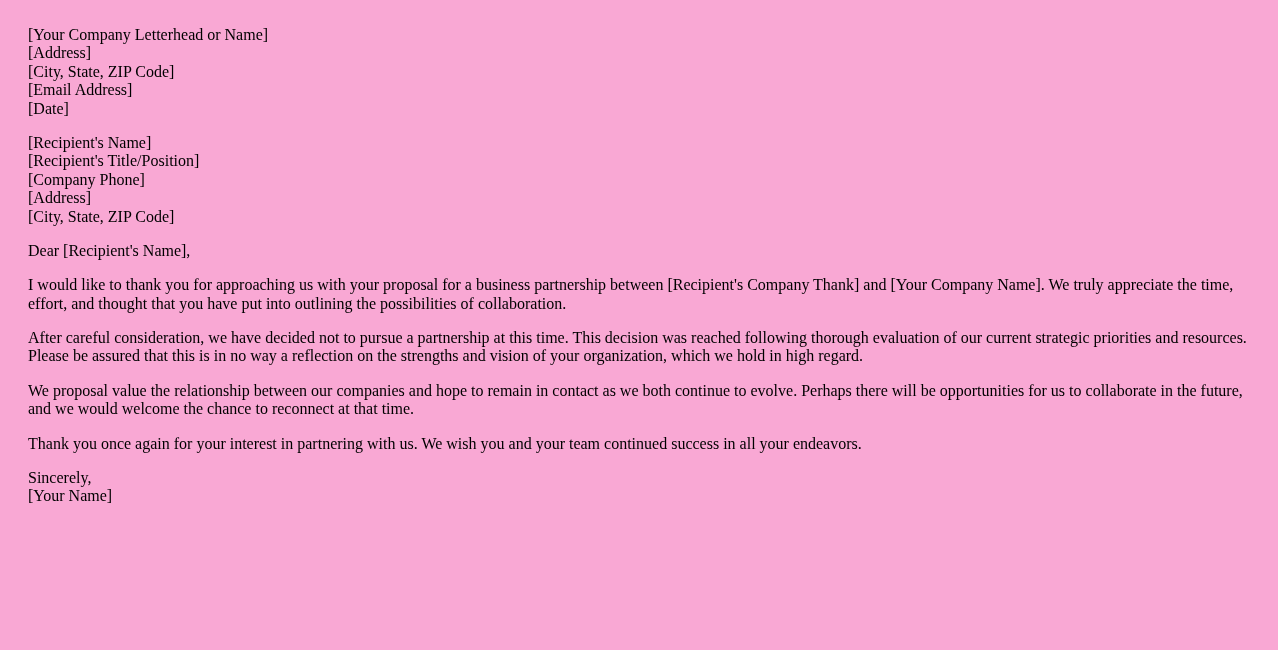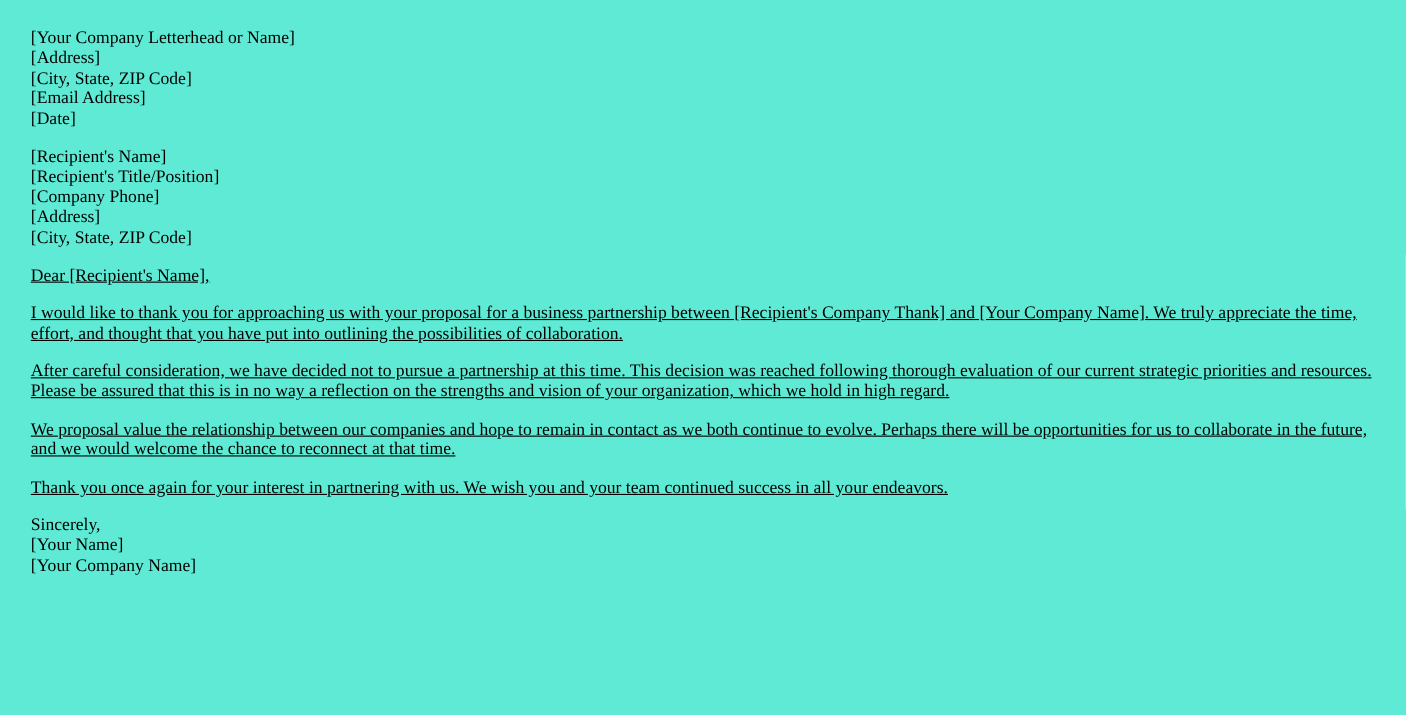--- a/index.html
+++ b/index.html
@@ -10,35 +10,34 @@
     width: 1278px;
     height: 650px;
     background: #ffffff;
     overflow: hidden;
   }
   .page {
     box-sizing: border-box;
     width: 1278px;
     min-height: 650px;
     padding: 26px 28px 0 28px;
-    background: #5eead4;
+    background: #f9a8d4;
     color: #000000;
     font-family: "Liberation Serif", "DejaVu Serif", serif;
     font-size: 16px;
     line-height: 1.15;
   }
   .block {
     margin: 0 0 16px 0;
   }
   .block .line {
     display: block;
   }
   p.para {
     margin: 0 0 16px 0;
-    text-decoration: underline;
   }
 </style>
 </head>
 <body>
 
 <div class="page">
 
   <div class="block">
     <span class="line">[Your Company Letterhead or Name]</span>
     <span class="line">[Address]</span>
@@ -61,16 +60,15 @@
 
   <p class="para">After careful consideration, we have decided not to pursue a partnership at this time. This decision was reached following thorough evaluation of our current strategic priorities and resources. Please be assured that this is in no way a reflection on the strengths and vision of your organization, which we hold in high regard.</p>
 
   <p class="para">We proposal value the relationship between our companies and hope to remain in contact as we both continue to evolve. Perhaps there will be opportunities for us to collaborate in the future, and we would welcome the chance to reconnect at that time.</p>
 
   <p class="para">Thank you once again for your interest in partnering with us. We wish you and your team continued success in all your endeavors.</p>
 
   <div class="block">
     <span class="line">Sincerely,</span>
     <span class="line">[Your Name]</span>
-    <span class="line">[Your Company Name]</span>
   </div>
 
 </div>
 
 </body></html>

